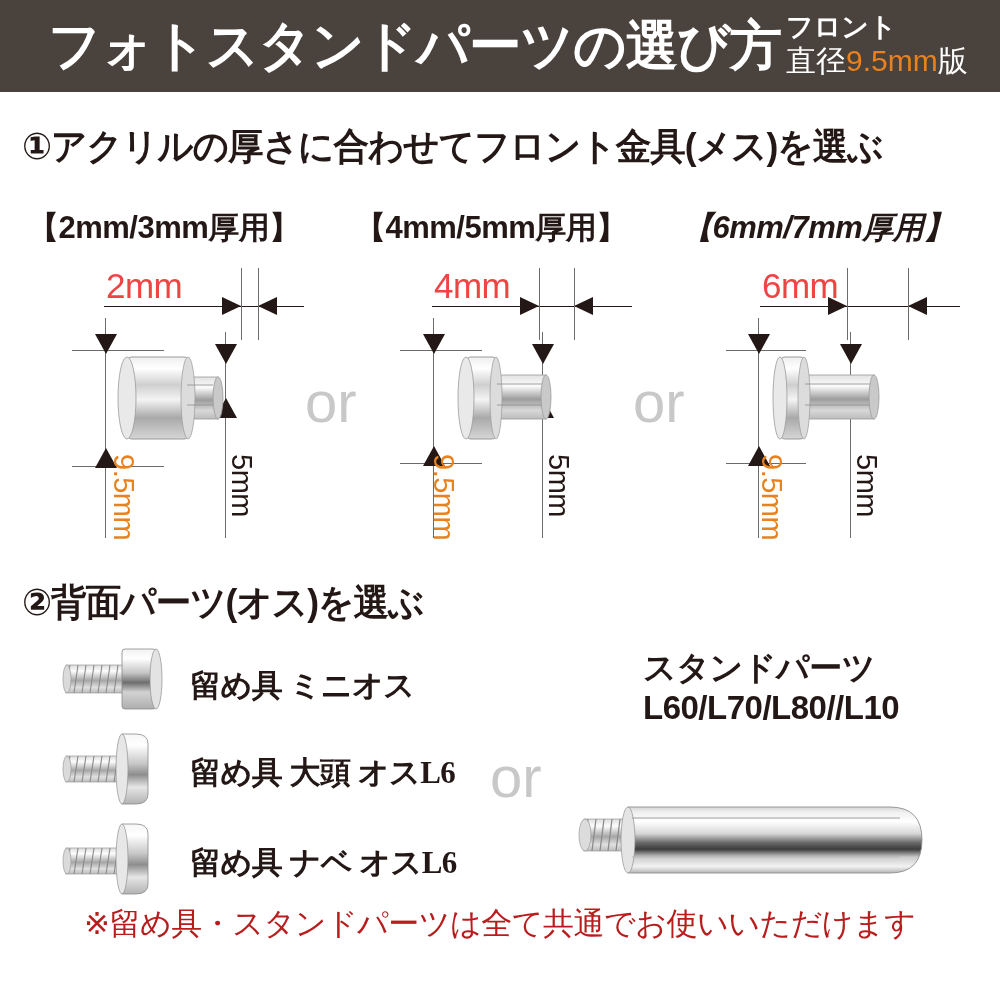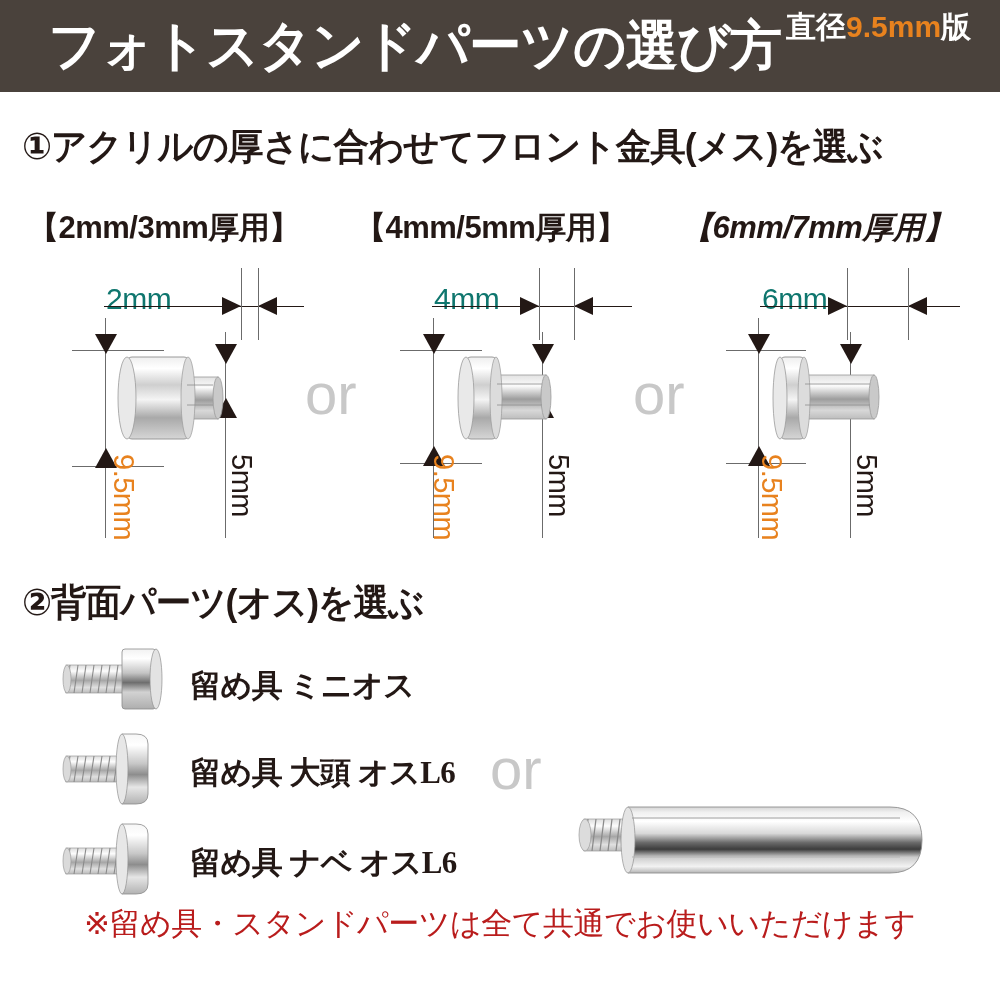--- a/index.html
+++ b/index.html
@@ -48,21 +48,21 @@
   }
   .header-side-line1 {
     font-size: 27px;
     font-weight: bold;
     color: #ffffff;
     display: block;
     letter-spacing: 0px;
   }
   .header-side-line2 {
     font-size: 30px;
-    font-weight: bold;
+    font-weight: normal;
     color: #ffffff;
     display: block;
     white-space: nowrap;
   }
   .hl-orange { color: #e8821e; }
 
   
   .section-title {
     position: absolute;
     font-size: 37px;
@@ -106,23 +106,23 @@
     position: absolute;
     left: 42px;
     top: 48px;
     width: 200px;
     height: 1px;
     background: #231815;
   }
   .dim-h-label {
     position: absolute;
     left: 44px;
-    top: 24px;
-    font-size: 30px;
-    color: #0f766e;
+    top: 8px;
+    font-size: 35px;
+    color: #ef4444;
     letter-spacing: -0.5px;
   }
   .arrow-r {
     position: absolute;
     width: 0; height: 0;
     border-top: 9px solid transparent;
     border-bottom: 9px solid transparent;
     border-left: 19px solid #231815;
   }
   .arrow-l {
@@ -166,20 +166,21 @@
     transform: rotate(90deg);
   }
   .lbl-95 { color: #e8821e; }
   .lbl-5  { color: #231815; }
 
   .or-text {
     position: absolute;
     font-size: 58px;
     color: #c8c8c8;
     font-weight: normal;
+    margin-top: 8px;
   }
   #or-0 { left: 305px; top: 360px; }
   #or-1 { left: 633px; top: 360px; }
   #or-2 { left: 490px; top: 735px; }
 
   
   .part-art { position: absolute; }
 
   
   .screw-row { position: absolute; font-family: Liberation Serif, serif; }
@@ -222,20 +223,21 @@
     white-space: nowrap;
     letter-spacing: -0.5px;
   }
 </style>
 </head>
 <body>
 
 <div class="header-bar">
   <div class="header-title">フォトスタンドパーツの選び方</div>
   <div class="header-side">
+    <span class="header-side-line1">フロント</span>
     <span class="header-side-line2"><span>直径</span><span class="hl-orange">9.5mm</span><span>版</span></span>
   </div>
 </div>
 
 <div class="section-title" id="sec1-title">①アクリルの厚さに合わせてフロント金具(メス)を選ぶ</div>
 
 <div class="thick-label" id="thick-0">【2mm/3mm厚用】</div>
 <div class="thick-label" id="thick-1">【4mm/5mm厚用】</div>
 <div class="thick-label" id="thick-2">【6mm/7mm厚用】</div>
 
@@ -496,20 +498,22 @@
     <ellipse cx="5" cy="41" rx="4" ry="13" fill="#dadada" stroke="#9b9b9b" stroke-width="0.7"></ellipse>
     <path d="M60 4 L74 4 Q86 4 86 14 L86 64 Q86 74 74 74 L60 74 Z" fill="url(#gPan)" stroke="#8a8a8a" stroke-width="0.8"></path>
     <ellipse cx="60" cy="39" rx="6" ry="35" fill="#e7e7e7" stroke="#8f8f8f" stroke-width="0.7"></ellipse>
   </svg>
   <div class="screw-label">留め具 ナベ オスL6</div>
 </div>
 
 <div class="or-text" id="or-2">or</div>
 
 <div class="stand-text">
+  <div>スタンドパーツ</div>
+  <div>L60/L70/L80//L10</div>
 </div>
 
 <svg class="part-art" id="stand-post" width="400" height="110" viewBox="0 0 400 110">
   <defs>
     <linearGradient id="gPost" x1="0" y1="0" x2="0" y2="1">
       <stop offset="0%" stop-color="#d5d5d5"></stop>
       <stop offset="8%" stop-color="#f0f0f0"></stop>
       <stop offset="22%" stop-color="#ffffff"></stop>
       <stop offset="40%" stop-color="#d8d8d8"></stop>
       <stop offset="54%" stop-color="#6a6a6a"></stop>

